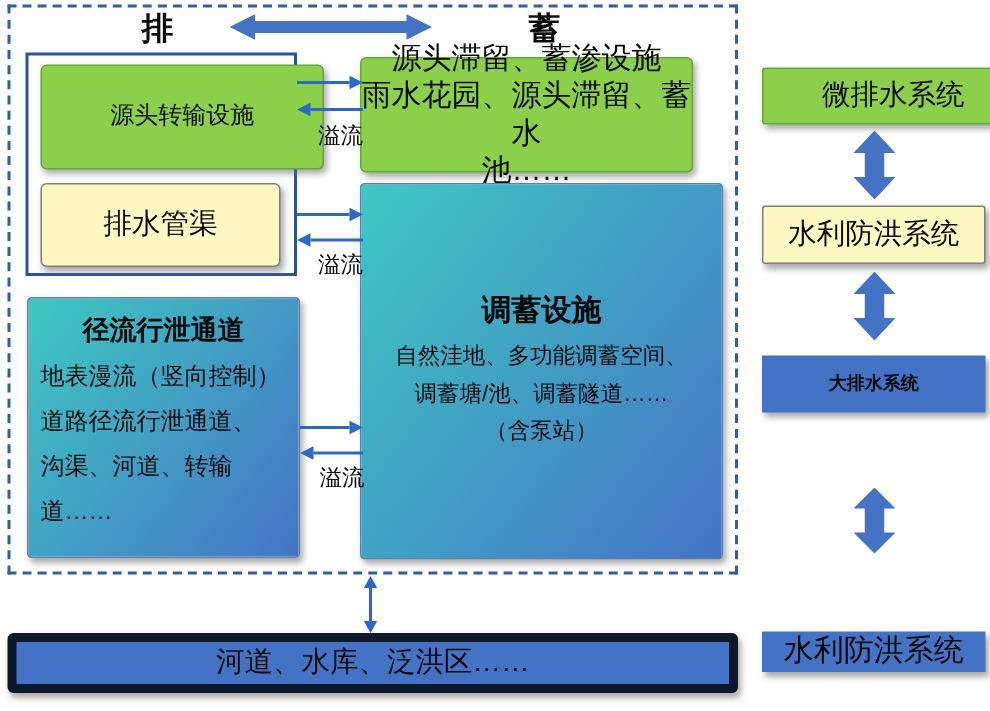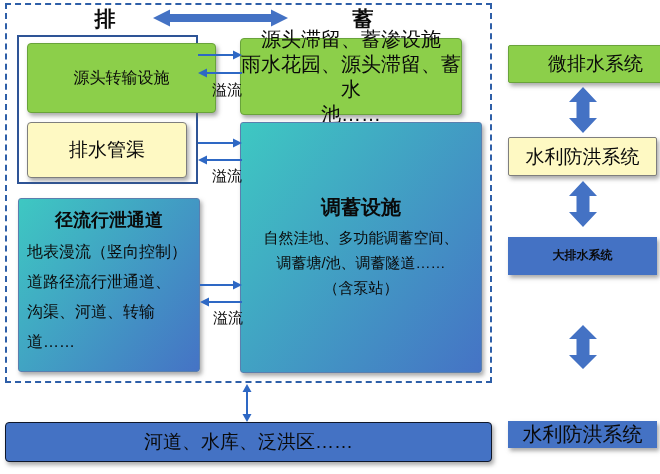--- a/index.html
+++ b/index.html
@@ -96,21 +96,21 @@
     <polygon points="9,1.5 0,6 9,10.5" fill="#2E68C4"></polygon>
   </svg>
   <div class="ofl" style="left:199px;top:309px;">溢流</div>
 
   <svg class="abs" style="left:240px;top:384px;" width="14" height="38">
     <line x1="7" y1="8" x2="7" y2="30" stroke="#2E68C4" stroke-width="2"></line>
     <polygon points="7,0 11.5,8 2.5,8" fill="#2E68C4"></polygon>
     <polygon points="7,38 11.5,30 2.5,30" fill="#2E68C4"></polygon>
   </svg>
 
-  <div class="box blueb shadow" style="left:5px;top:422px;width:487px;height:40px;font-size:19px;border-radius:4px;border:1px solid #0f172a;">
+  <div class="box blueb shadow" style="left:5px;top:422px;width:487px;height:40px;font-size:19px;border-radius:4px;border:6px solid #0f172a;">
     <div>河道、水库、泛洪区……</div>
   </div>
 
   <div class="box green shadow" style="left:508px;top:45px;width:175px;height:38px;font-size:19px;border-radius:2px;">
     <div>微排水系统</div>
   </div>
 
   <svg class="abs" style="left:569px;top:87px;" width="28" height="46">
     <polygon points="14,0 28,15 20.5,15 20.5,31 28,31 14,46 0,31 7.5,31 7.5,15 0,15" fill="#4472C4"></polygon>
   </svg>

